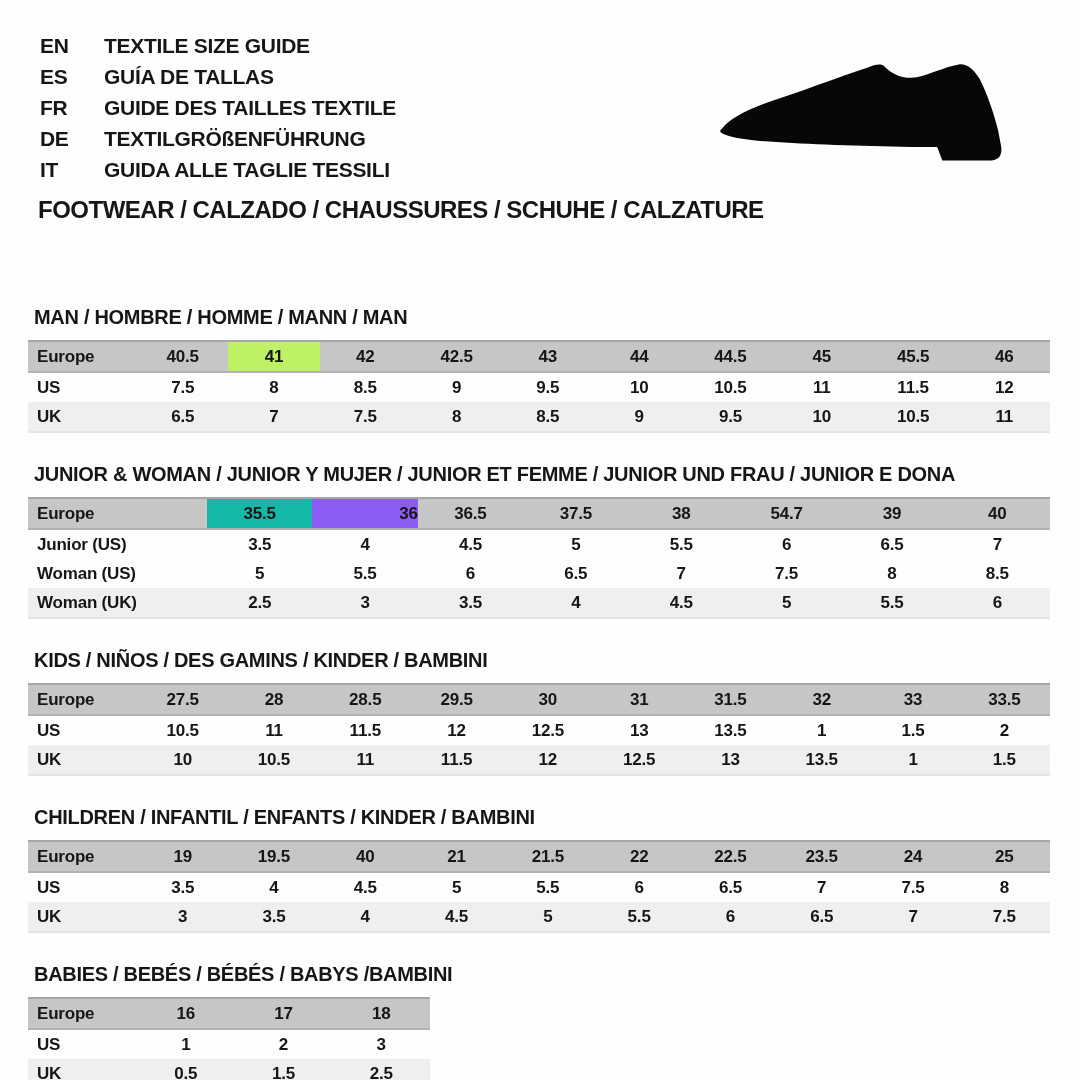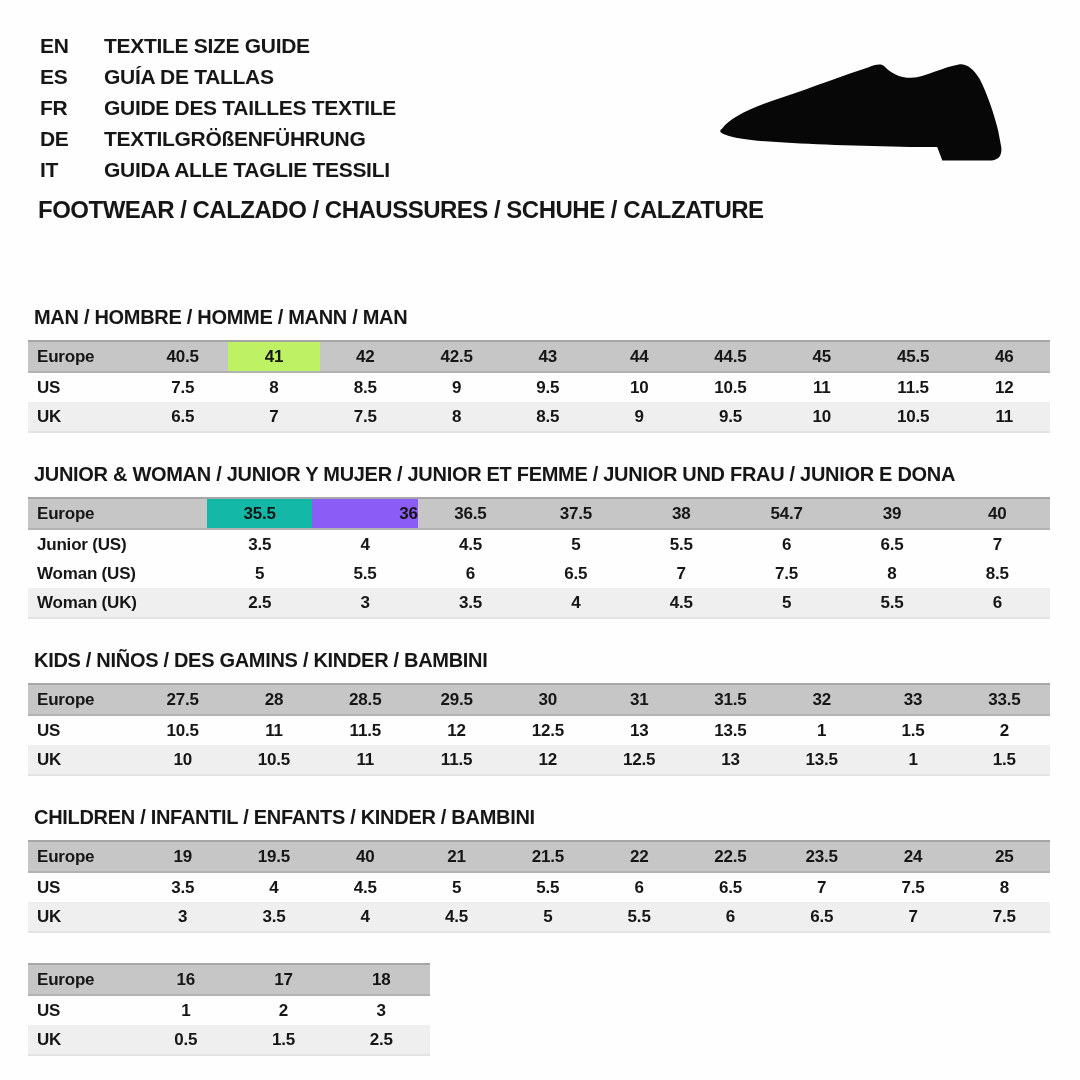--- a/index.html
+++ b/index.html
@@ -262,20 +262,21 @@
             <td style="background: rgb(239, 239, 239);">5.5</td>
             <td style="background: rgb(239, 239, 239);">6</td>
             <td style="background: rgb(239, 239, 239);">6.5</td>
             <td style="background: rgb(239, 239, 239);">7</td>
             <td style="background: rgb(239, 239, 239);">7.5</td>
           </tr>
         </tbody>
       </table>
     </div>
     <div class="size-section">
+      <h2 class="section-title">BABIES  / BEBÉS / BÉBÉS / BABYS /BAMBINI</h2>
       <table class="size-table narrow">
         <tbody>
           <tr class="row-header">
             <td class="lbl" style="background: rgb(198, 198, 198);">Europe</td>
             <td style="background: rgb(198, 198, 198);">16</td>
             <td style="background: rgb(198, 198, 198);">17</td>
             <td style="background: rgb(198, 198, 198);">18</td>
           </tr>
           <tr>
             <td class="lbl" style="background: transparent;">US</td>

